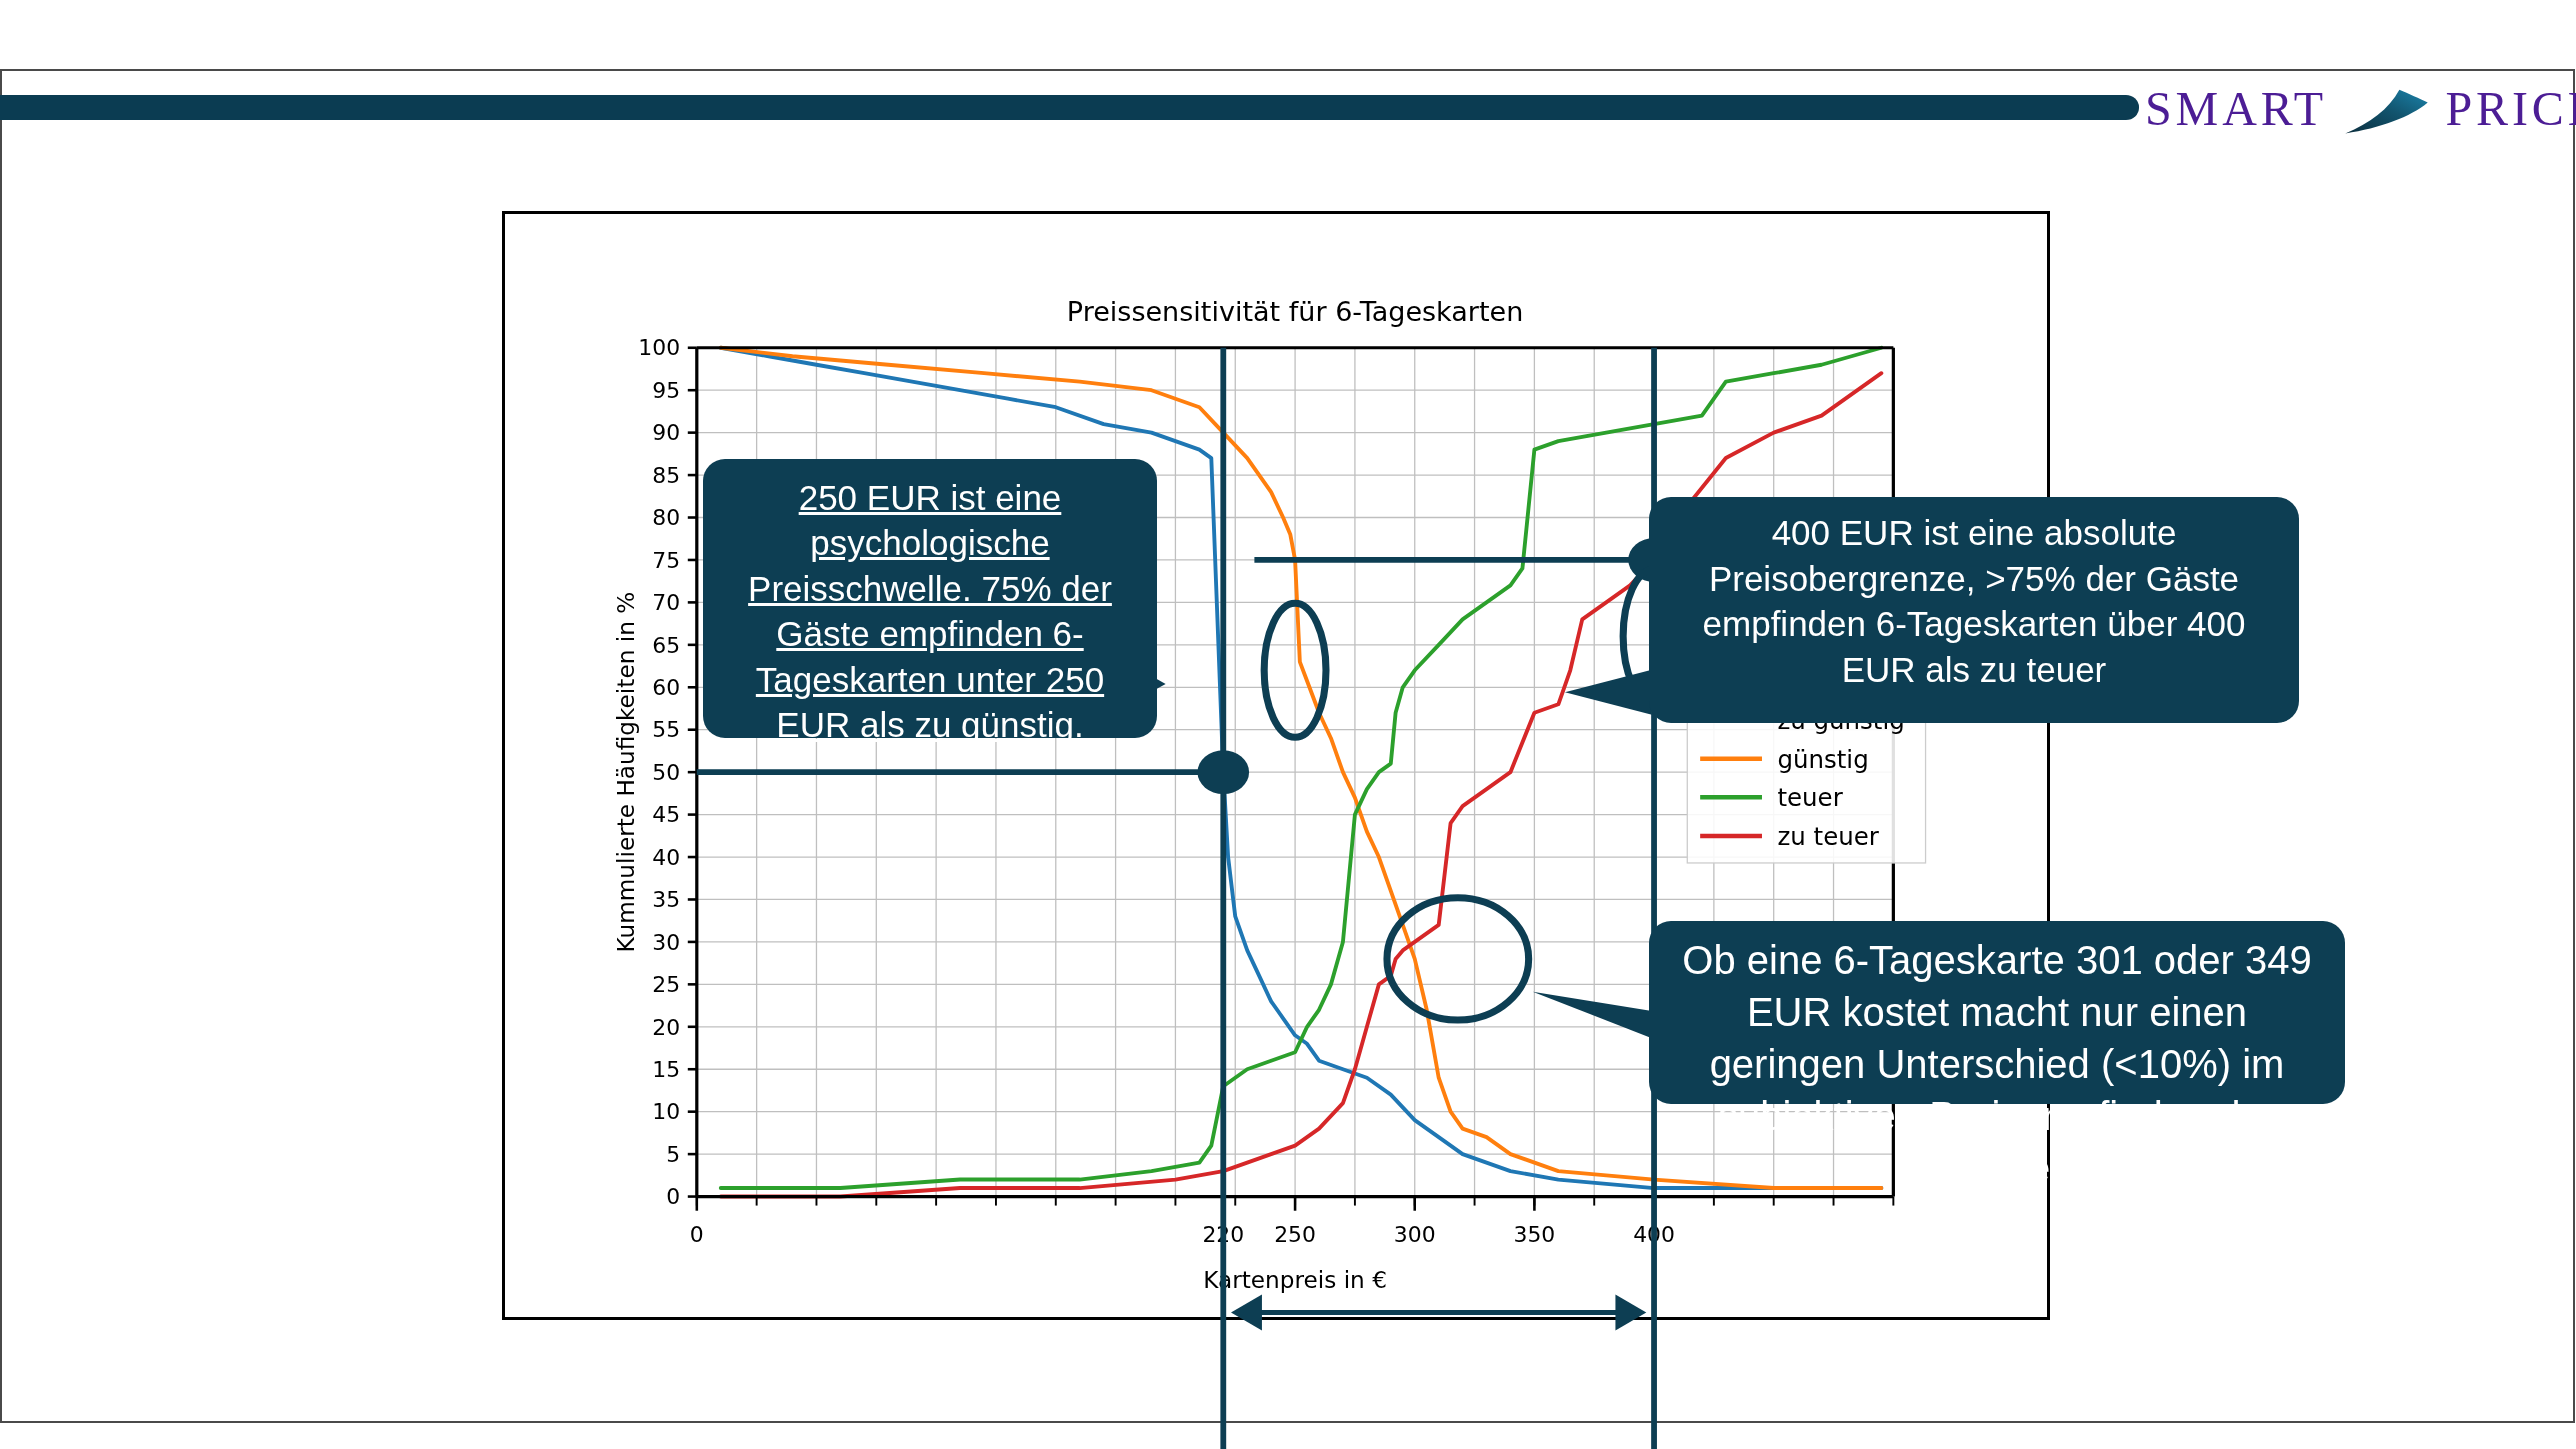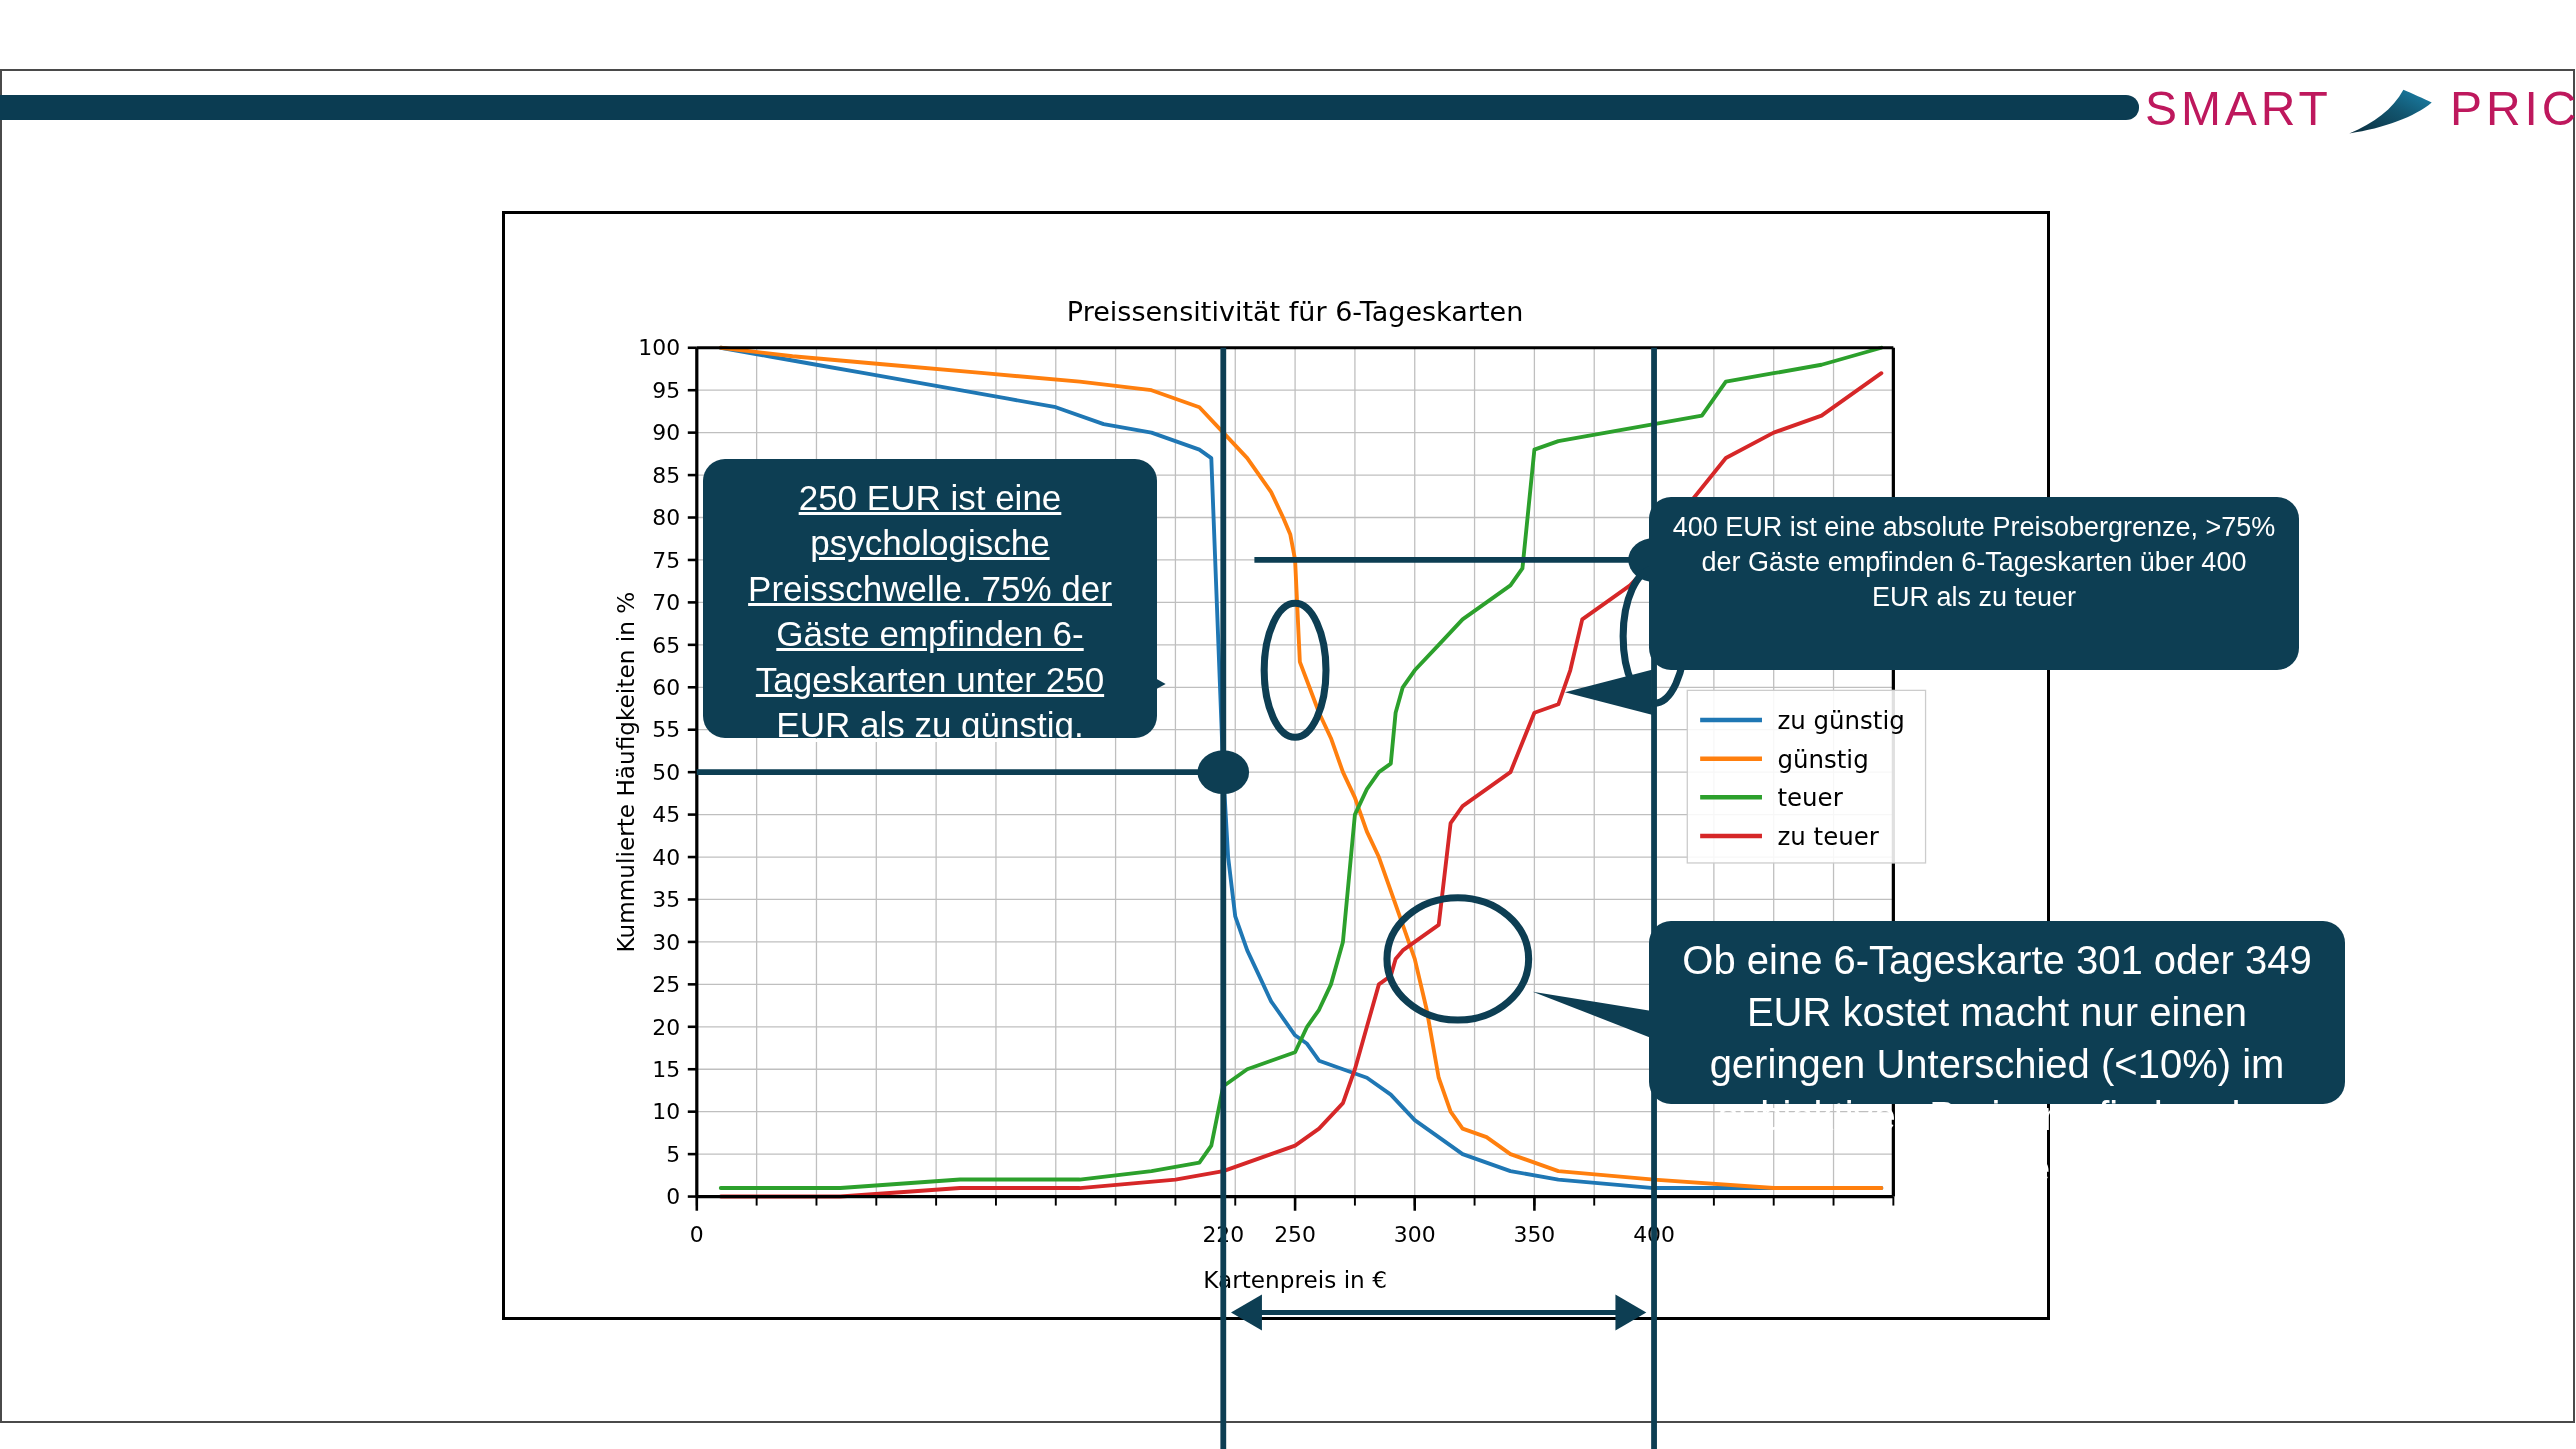--- a/index.html
+++ b/index.html
@@ -7,37 +7,37 @@
        font-family:"DejaVu Sans","Liberation Sans",sans-serif;}
 
   
   #slide-frame{position:absolute;left:0;top:69px;width:2575px;height:1354px;
       border:2.6px solid #4a4a4a;box-sizing:border-box;background:#fff;}
   #brand-bar{position:absolute;left:0;top:95px;width:2125px;height:24.5px;
       background:#0b3c52;}
   #brand-bar::after{content:"";position:absolute;right:-14px;top:0;width:26px;height:24.5px;
       background:#0b3c52;border-radius:0 50% 50% 0;}
   #logo{position:absolute;left:2145px;top:79px;height:59px;display:flex;align-items:center;gap:16.7px;}
-  #logo .word{font-family:Liberation Sans, sans-serif;font-size:48px;letter-spacing:3.9px;
-      color:#be185d;font-weight:400;line-height:1;}
+  #logo .word{font-family:Liberation Serif, serif;font-size:48px;letter-spacing:3.9px;
+      color:#4c1d95;font-weight:400;line-height:1;}
   #logo .swoosh{width:85px;height:52px;}
 
   
   #content-frame{position:absolute;left:502px;top:211px;width:1548px;height:1109px;
       border:3.2px solid #000;box-sizing:border-box;background:#fff;}
 
   
   #chart{position:absolute;left:0;top:0;width:2576px;height:1449px;pointer-events:none;}
 
   
   .callout{position:absolute;background:#0d3e53;color:#fff;border-radius:22px;
      font-family:"Liberation Sans",sans-serif;text-align:center;line-height:1.30;
      box-sizing:border-box;}
   #callout-250{left:703px;top:459px;width:454px;height:279px;padding:15.5px 19.3px;font-size:35px;text-decoration:underline;}
-  #callout-400{left:1649px;top:497px;width:650px;height:173px;padding:13px 22px;font-size:27px;}
+  #callout-400{left:1649px;top:497px;width:650px;height:226px;padding:13px 22px;font-size:35px;}
   #callout-301{left:1649px;top:921px;width:696px;height:183px;padding:13px 19.3px;font-size:40px;}
 
   .leg-txt{font-family:"DejaVu Sans","Liberation Sans",sans-serif;font-size:38px;fill:#000;}
   .tick-txt{font-family:"DejaVu Sans","Liberation Sans",sans-serif;font-size:34px;fill:#000;}
   .ax-txt{font-family:"DejaVu Sans","Liberation Sans",sans-serif;font-size:36px;fill:#000;}
   .title-txt{font-family:"DejaVu Sans","Liberation Sans",sans-serif;font-size:42px;fill:#000;}
 </style>
 </head>
 <body>
 

